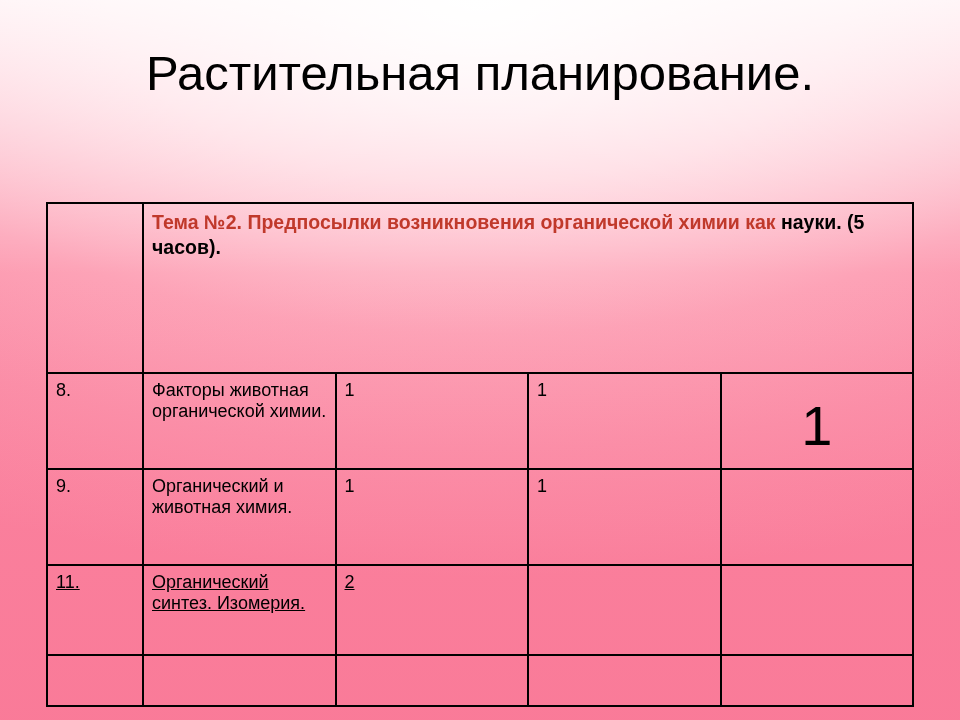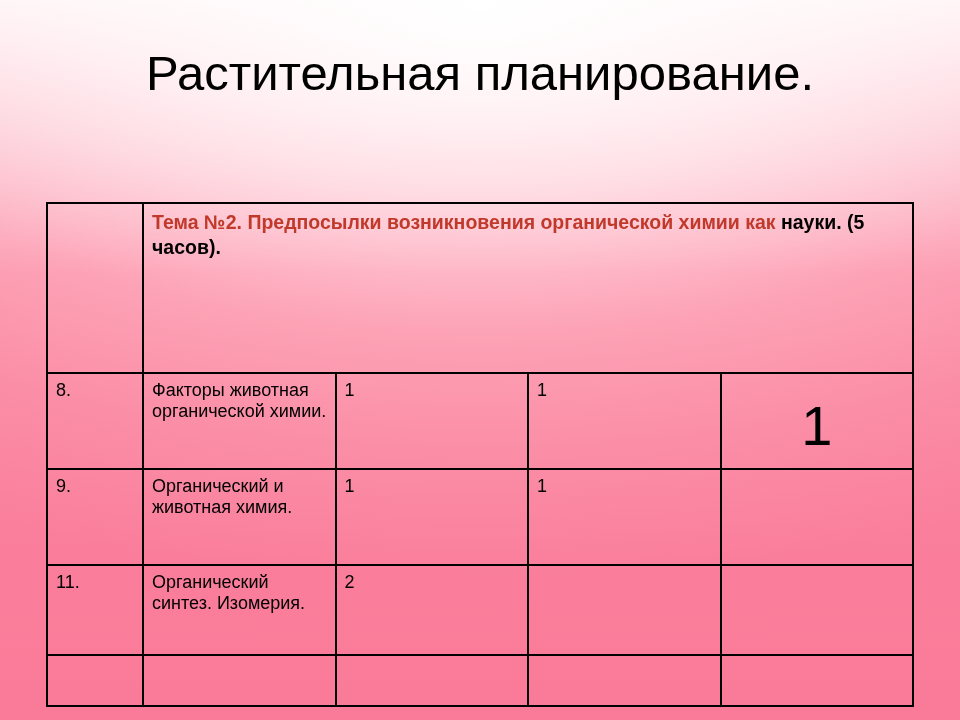--- a/index.html
+++ b/index.html
@@ -70,21 +70,21 @@
     color: #c0392b;
     font-weight: bold;
     font-size: 19.5px;
     line-height: 1.28;
   }
   .header-text .plain {
     color: #000000;
     font-weight: bold;
   }
   .row-item td { height: 84px; }
-  .row-last td { height: 78px; }
+  .row-last td { height: 78px; text-decoration: underline; }
   .big-one {
     font-size: 56px;
     line-height: 1;
     text-align: center;
     display: block;
     padding-top: 18px;
   }
   .big-one-b {
     font-size: 46px;
     line-height: 1;

